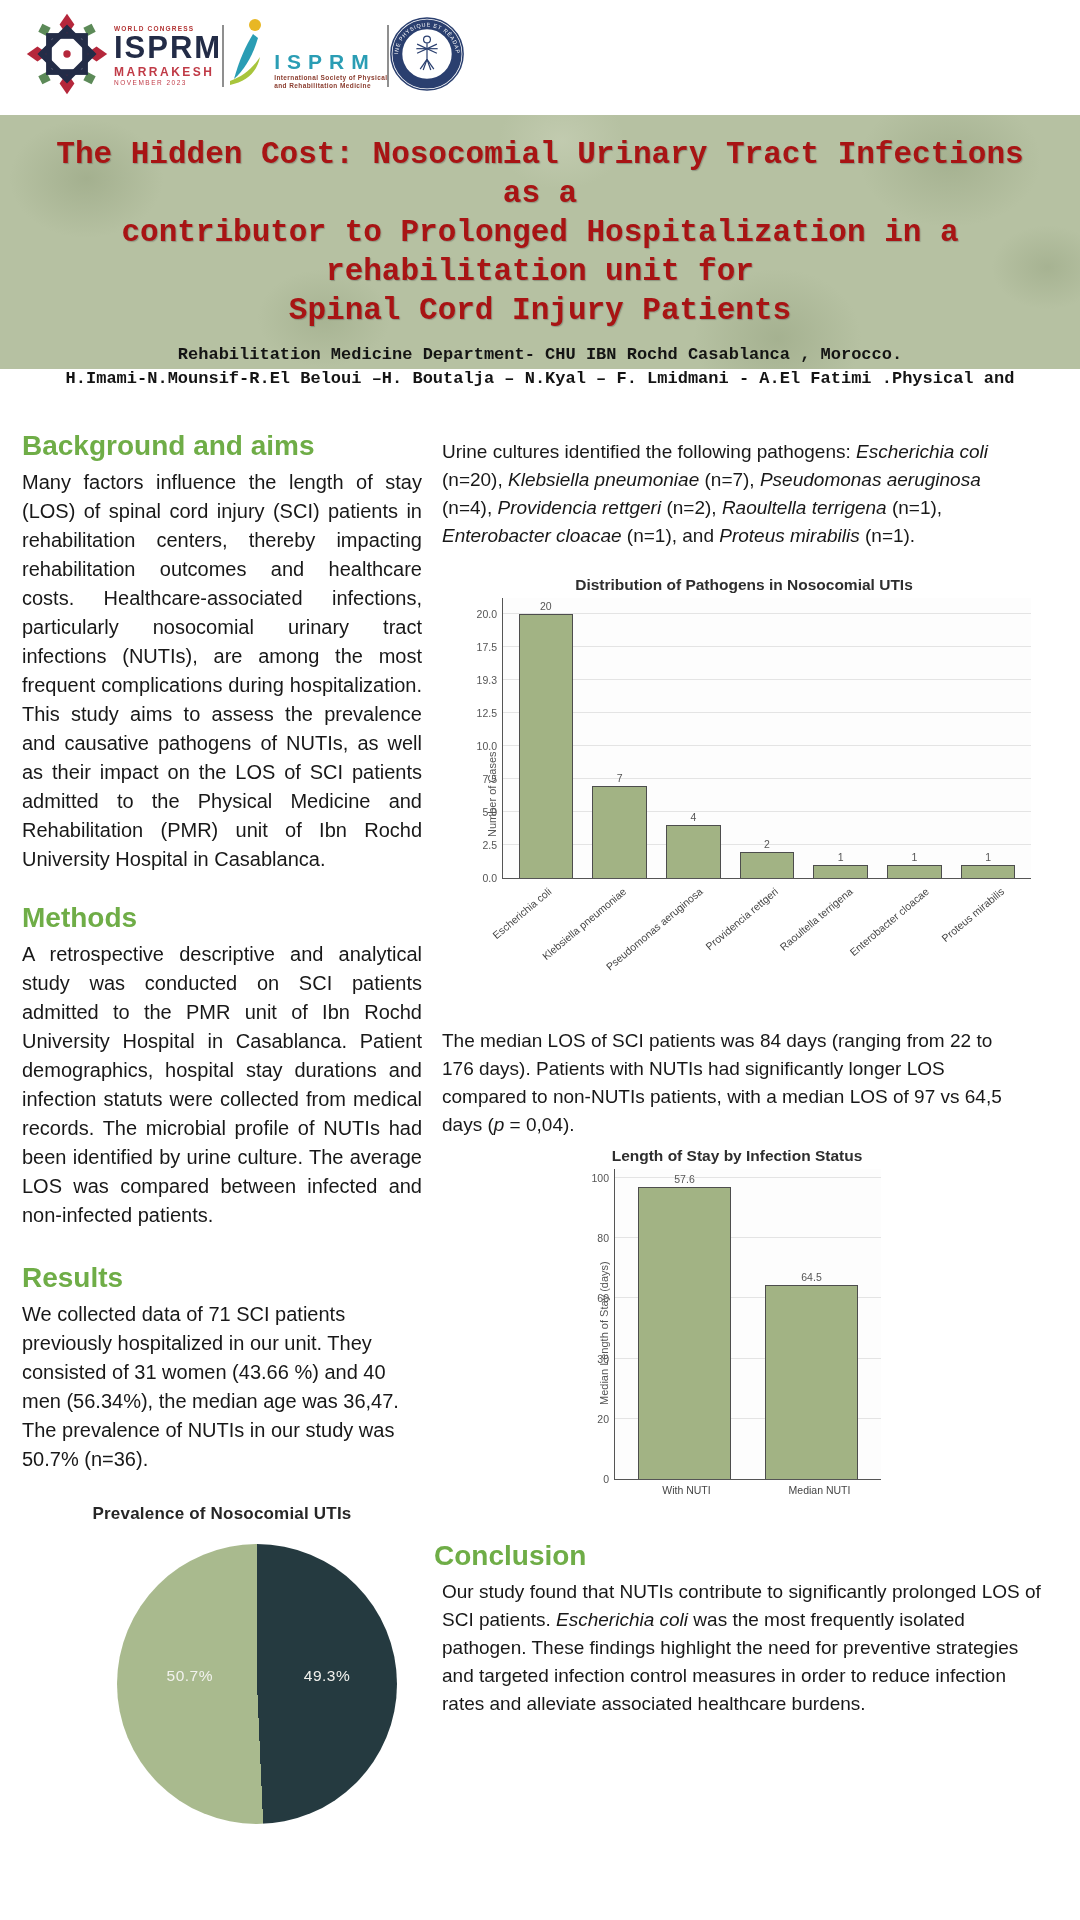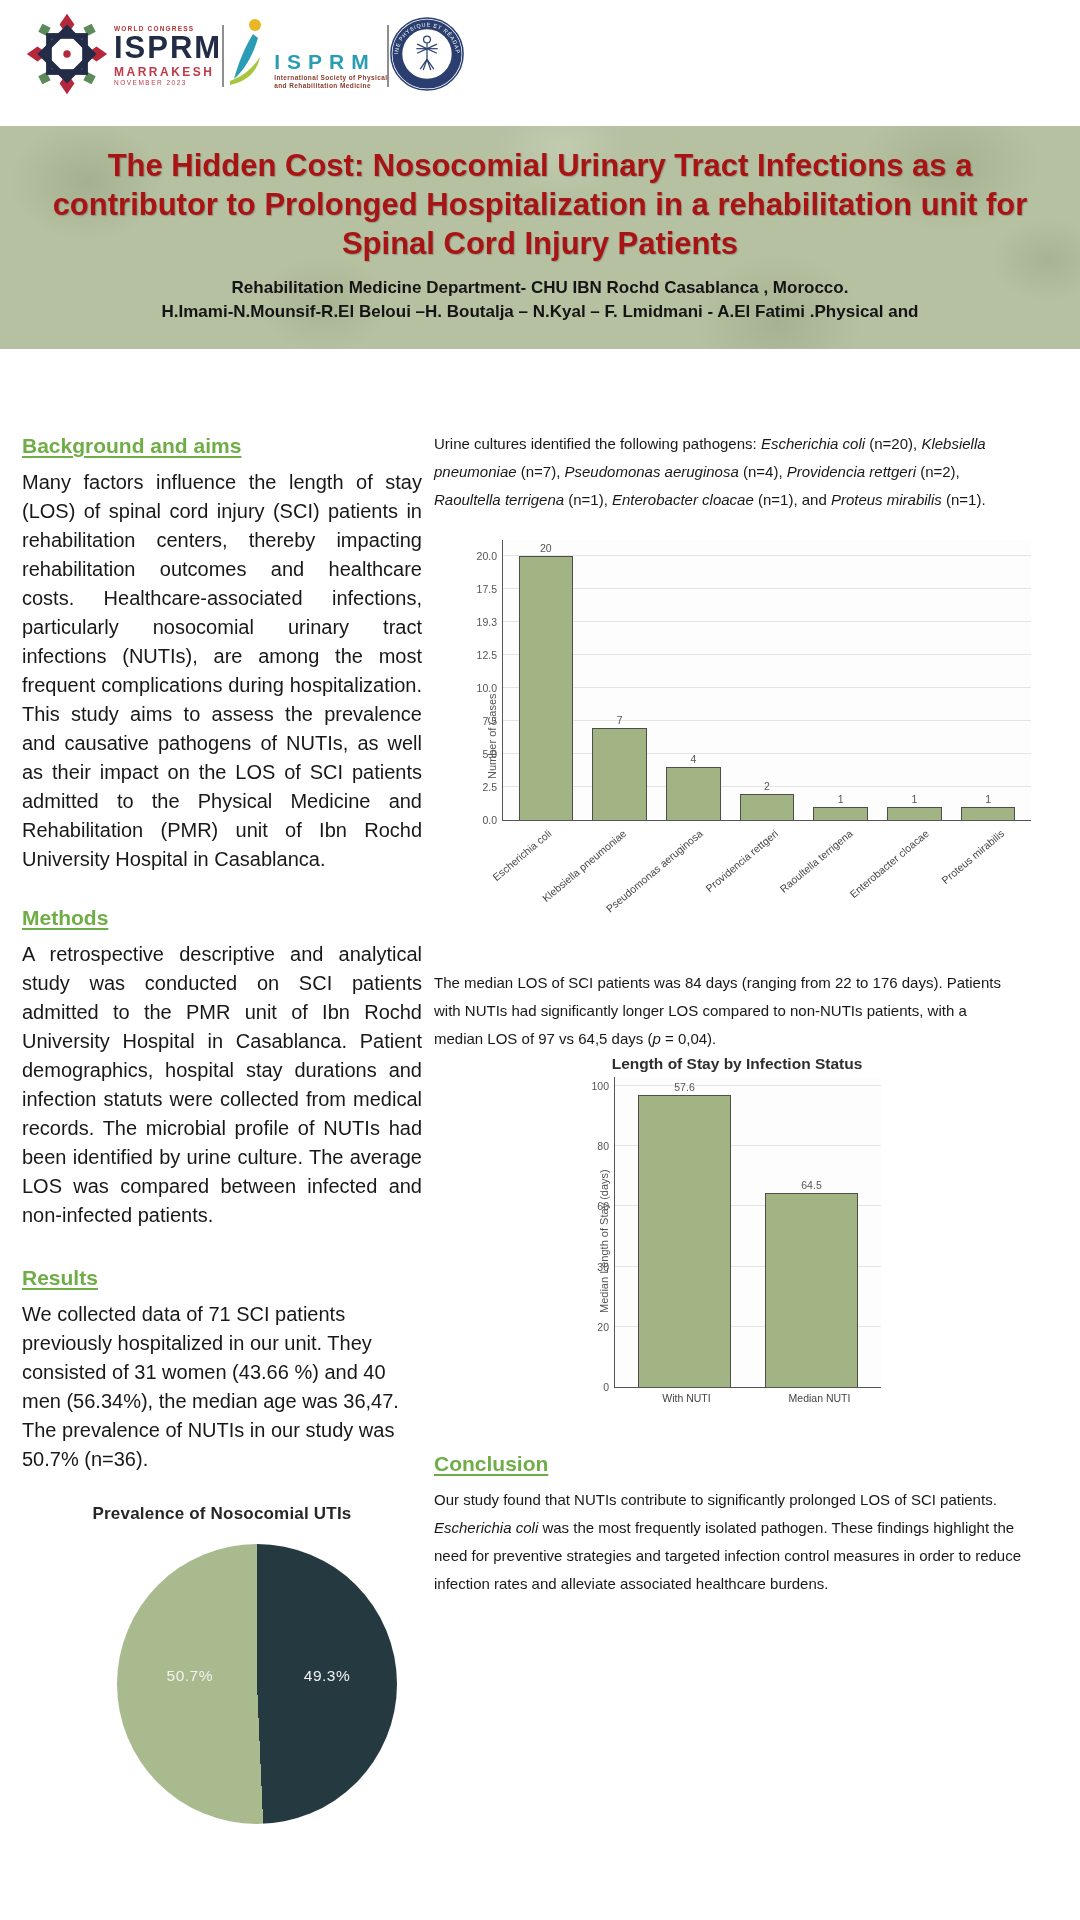--- a/index.html
+++ b/index.html
@@ -19,51 +19,52 @@
   .lc-name{color:#232c47;font-size:31px;font-weight:bold;letter-spacing:2px;}
   .lc-city{color:#c03b47;font-size:12px;font-weight:bold;letter-spacing:2.5px;margin-top:1px;}
   .lc-date{color:#c03b47;font-size:6.5px;letter-spacing:1.5px;margin-top:1px;}
   .logo-society{display:flex;align-items:flex-end;gap:4px;}
   .ls-text{display:flex;flex-direction:column;line-height:1.15;padding-bottom:6px;}
   .ls-name{color:#2a9db4;font-size:21px;font-weight:bold;letter-spacing:7px;}
   .ls-tag{color:#8a3c2e;font-size:6.5px;font-weight:bold;letter-spacing:.4px;}
 
   
   .banner{
-    position:absolute;left:0;top:126px;width:1080px;height:223px;
+    position:absolute;left:0;top:115px;width:1080px;height:254px;
     background-color:#b6c1a2;
     background-image:
       radial-gradient(ellipse 110px 85px at 8% 25%, rgba(126,141,104,.33), transparent 70%),
       radial-gradient(ellipse 130px 95px at 88% 18%, rgba(126,141,104,.30), transparent 70%),
       radial-gradient(ellipse 120px 100px at 72% 88%, rgba(126,141,104,.30), transparent 70%),
       radial-gradient(ellipse 95px 70px at 30% 80%, rgba(126,141,104,.26), transparent 70%),
       radial-gradient(ellipse 90px 70px at 52% 10%, rgba(203,211,186,.55), transparent 70%),
       radial-gradient(ellipse 80px 60px at 97% 60%, rgba(126,141,104,.28), transparent 70%);
+    font-family: Liberation Mono, monospace;
   }
   .banner-title{
     margin:20px auto 0 auto;width:1000px;text-align:center;
     color:#a81414;font-weight:bold;font-size:31px;line-height:39px;
     text-shadow:1px 1px 1px rgba(70,70,70,.35);
   }
   .banner-authors{
     margin:13px auto 0 auto;width:960px;text-align:center;
     color:#141414;font-weight:bold;font-size:17px;line-height:24px;
   }
 
   
   .lcol{position:absolute;left:22px;top:432px;width:400px;}
   .rcol{position:absolute;left:434px;top:430px;width:618px;}
 
   .sec-heading{
-    color:#6fad47;font-size:21px;font-weight:bold;
-    text-decoration:underline;text-underline-offset:3px;line-height:28px;
+    color:#6fad47;font-size:28px;font-weight:bold;
+    text-underline-offset:3px;line-height:28px;
   }
   .para{font-size:20px;line-height:29px;color:#181818;}
   .just{text-align:justify;}
-  .rc-para{font-size:15px;line-height:28px;color:#181818;width:590px;margin:0;}
+  .rc-para{font-size:19px;line-height:28px;color:#181818;width:590px;margin:8px;}
   .it{font-style:italic;}
   p{margin:0;}
 
   
   .chart{position:relative;}
   .chart-title{text-align:center;font-weight:bold;font-size:15.5px;color:#2e2e2e;margin-bottom:4px;}
   .chart-body{display:flex;}
   .ylabel{
     writing-mode:vertical-rl;transform:rotate(180deg);
     font-size:11px;color:#555;text-align:center;flex:0 0 16px;
@@ -221,20 +222,21 @@
       <span class="pie-label right">49.3%</span>
     </div>
 
   </div>
 
   <div class="rcol">
 
     <p class="rc-para"><span>Urine cultures identified the following pathogens: </span><span class="it">Escherichia coli</span><span> (n=20), </span><span class="it">Klebsiella pneumoniae</span><span> (n=7), </span><span class="it">Pseudomonas aeruginosa</span><span> (n=4), </span><span class="it">Providencia rettgeri</span><span> (n=2), </span><span class="it">Raoultella terrigena</span><span> (n=1), </span><span class="it">Enterobacter cloacae</span><span> (n=1), and </span><span class="it">Proteus mirabilis</span><span> (n=1).</span></p>
 
     <div class="chart" id="chart-pathogens">
+      <div class="chart-title">Distribution of Pathogens in Nosocomial UTIs</div>
       <div class="chart-body">
         <div class="ylabel">Number of Cases</div>
         <div class="plotwrap">
           <div class="plot">
               <div class="tick" style="bottom: calc(0% - 6px);">0.0</div>
               <div class="grid" style="bottom: 11.7925%;"></div>
               <div class="tick" style="bottom: calc(11.7925% - 6px);">2.5</div>
               <div class="grid" style="bottom: 23.5849%;"></div>
               <div class="tick" style="bottom: calc(23.5849% - 6px);">5.0</div>
               <div class="grid" style="bottom: 35.3774%;"></div>

